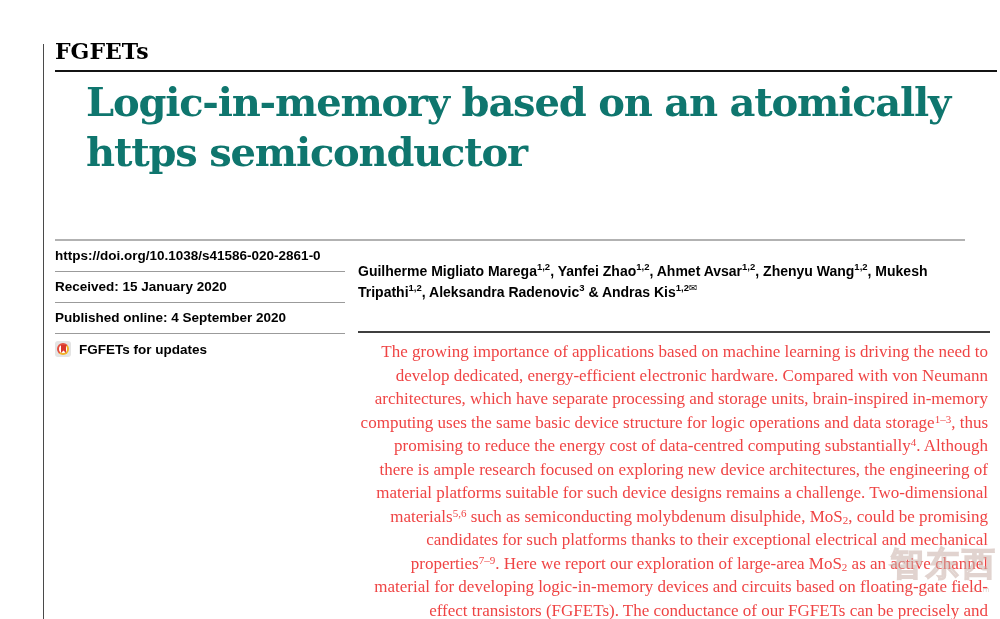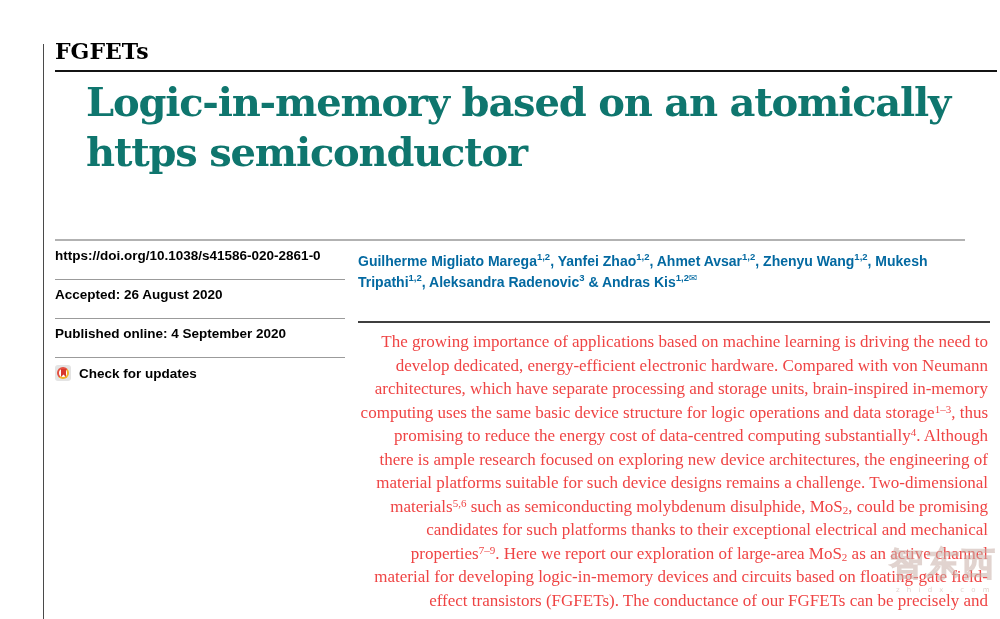--- a/index.html
+++ b/index.html
@@ -8,36 +8,36 @@
     background:#ffffff;font-family:"Liberation Sans",sans-serif;
   }
   .vrule{position:absolute;left:43px;top:44px;width:1px;height:575px;background:#4a4a4a;}
   .kicker{position:absolute;left:55px;top:38px;font:bold 22px "DejaVu Serif",serif;color:#000;}
   .kicker-rule{position:absolute;left:55px;top:70px;width:942px;height:2px;background:#141414;}
   .title{position:absolute;left:54px;top:77px;width:930px;
     font:bold 40px/50px "DejaVu Serif",serif;color:#0f766e;letter-spacing:-1.2px;margin-left:32px;}
   .gray-rule{position:absolute;left:55px;top:239px;width:910px;height:2px;background:#b2b2b2;}
 
   .meta{position:absolute;left:55px;top:241px;width:290px;}
-  .meta-row{border-bottom:1px solid #9b9b9b;padding:7px 0 16px;
+  .meta-row{border-bottom:1px solid #9b9b9b;padding:7px 0 8px;
     font:bold 13.5px "Liberation Sans",sans-serif;color:#000;}
   .meta-row.last{border-bottom:none;display:flex;align-items:center;cursor:pointer;}
 
   
   .cm-tile{display:inline-block;width:16px;height:16px;background:#e4e4e4;border-radius:3px;
     position:relative;margin-right:8px;flex:0 0 auto;}
   .cm-circle{position:absolute;left:2px;top:2px;width:12px;height:12px;border-radius:50%;
     background:conic-gradient(#e34f3f 0 14%, #f2b227 14% 62%, #e34f3f 62% 100%);}
   .cm-circle::after{content:"";position:absolute;left:2px;top:2px;right:2px;bottom:2px;
     background:#fff;border-radius:50%;}
   .cm-mark{position:absolute;left:6px;top:4px;width:5px;height:8px;background:#d8372c;z-index:2;
     clip-path:polygon(0 0,100% 0,100% 100%,50% 68%,0 100%);}
 
   .right{position:absolute;left:358px;top:240px;width:632px;}
-  .authors{padding-top:11px;font:bold 14px/21px "Liberation Sans",sans-serif;color:#0369a1;}
+  .authors{padding-top:21px;font:bold 14px/21px "Liberation Sans",sans-serif;color:#000000;}
   .authors sup{font-size:9.5px;line-height:0;vertical-align:6px;}
   .env{font-family:"DejaVu Sans",sans-serif;font-size:10px;line-height:0;vertical-align:6px;cursor:pointer;}
   .authors-rule{margin-top:28px;height:2px;background:#3f3f3f;width:632px;}
   .abstract{margin-top:7px;width:630px;font:17px/23.5px "Liberation Serif",serif;color:#ef4444;
     text-align:right;}
   .abstract sup{font-size:11px;line-height:0;vertical-align:5px;}
   .abstract sub{font-size:11px;line-height:0;vertical-align:-2px;}
 
   .watermark{position:absolute;left:886px;top:544px;width:116px;text-align:center;
     opacity:.55;pointer-events:none;z-index:5;}
@@ -55,28 +55,28 @@
 
 <div class="title">
   <div>Logic-in-memory based on an atomically</div>
   <div>https semiconductor</div>
 </div>
 
 <div class="gray-rule"></div>
 
 <div class="meta">
   <div class="meta-row">https://doi.org/10.1038/s41586-020-2861-0</div>
-  <div class="meta-row">Accepted: 26 August 2020</div>
+  <div class="meta-row">Received: 15 January 2020</div>
   <div class="meta-row">Published online: 4 September 2020</div>
   <div class="meta-row last">
     <span class="cm-tile">
       <span class="cm-circle"></span>
       <span class="cm-mark"></span>
     </span>
-    <span>Check for updates</span>
+    <span>FGFETs for updates</span>
   </div>
 </div>
 
 <div class="right">
   <div class="authors"><span>Guilherme Migliato Marega<sup>1,2</sup>, Yanfei Zhao<sup>1,2</sup>, Ahmet Avsar<sup>1,2</sup>, Zhenyu Wang<sup>1,2</sup>, Mukesh Tripathi<sup>1,2</sup>, Aleksandra Radenovic<sup>3</sup> &amp; Andras Kis<sup>1,2</sup></span><sup class="env">✉</sup></div>
   <div class="authors-rule"></div>
   <div class="abstract">The growing importance of applications based on machine learning is driving the need to develop dedicated, energy-efficient electronic hardware. Compared with von Neumann architectures, which have separate processing and storage units, brain-inspired in-memory computing uses the same basic device structure for logic operations and data storage<sup>1–3</sup>, thus promising to reduce the energy cost of data-centred computing substantially<sup>4</sup>. Although there is ample research focused on exploring new device architectures, the engineering of material platforms suitable for such device designs remains a challenge. Two-dimensional materials<sup>5,6</sup> such as semiconducting molybdenum disulphide, MoS<sub>2</sub>, could be promising candidates for such platforms thanks to their exceptional electrical and mechanical properties<sup>7–9</sup>. Here we report our exploration of large-area MoS<sub>2</sub> as an active channel material for developing logic-in-memory devices and circuits based on floating-gate field-effect transistors (FGFETs). The conductance of our FGFETs can be precisely and</div>
 </div>
 
 <div class="watermark">

